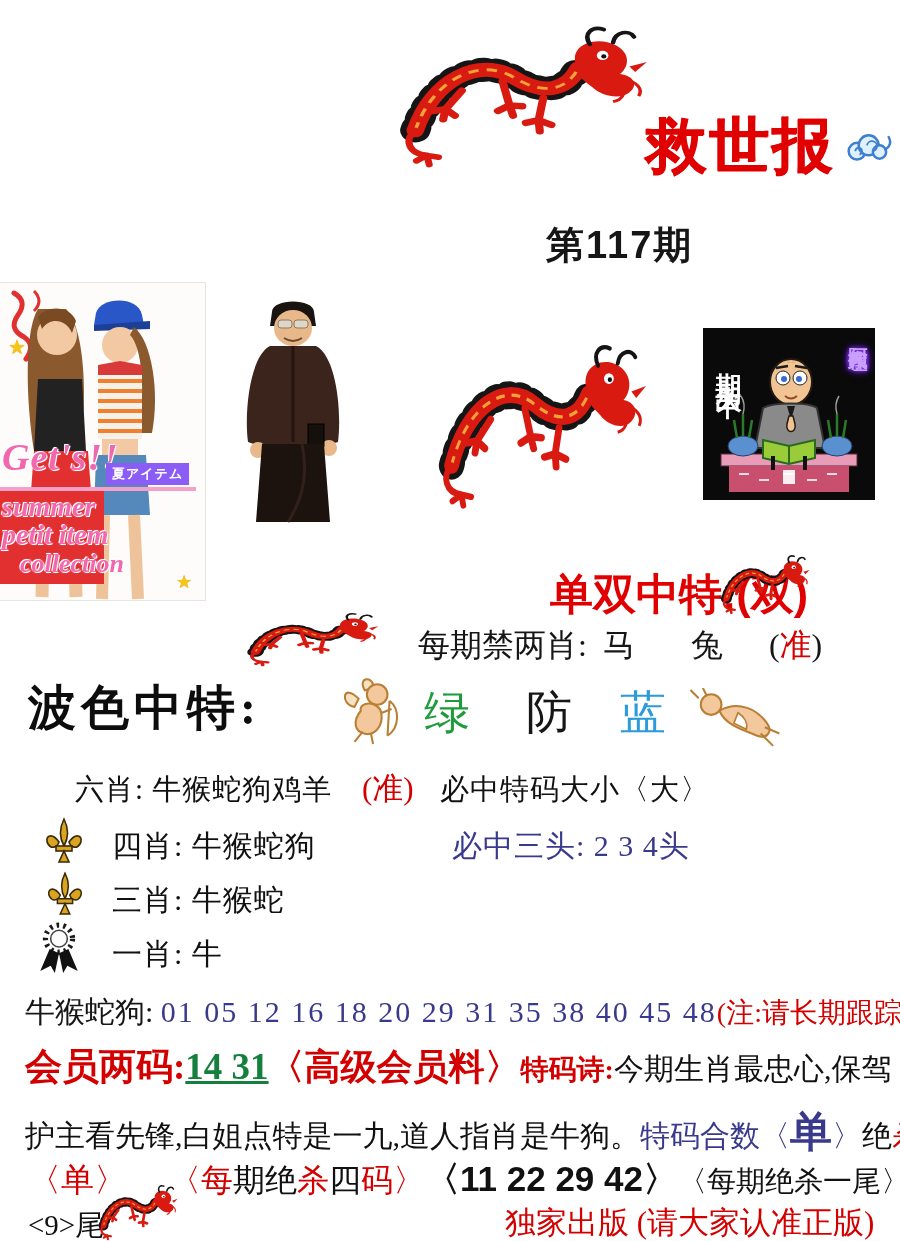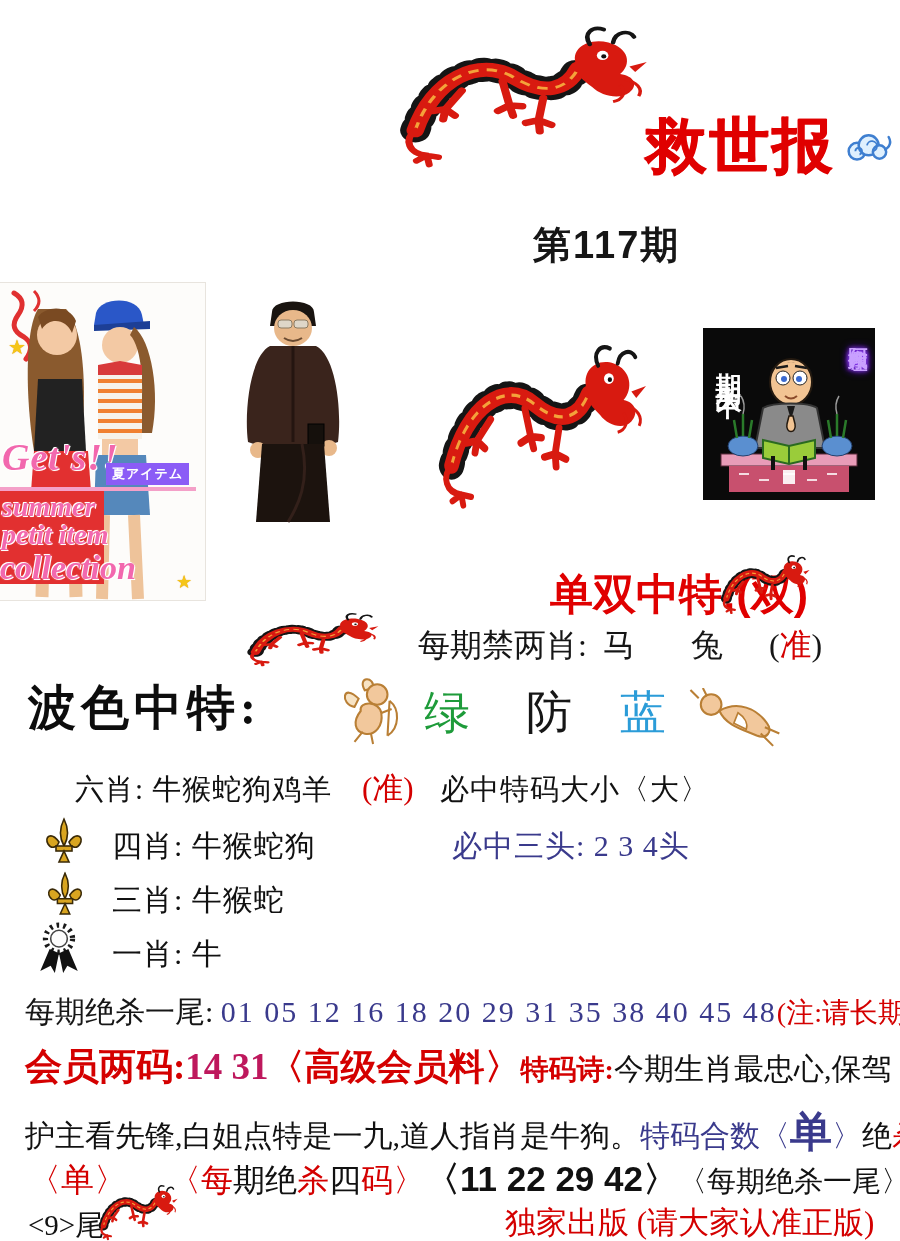--- a/index.html
+++ b/index.html
@@ -3,25 +3,25 @@
 <meta charset="utf-8">
 <style>
   html,body{margin:0;padding:0;background:#fff;}
   #canvas{position:relative;width:900px;height:1241px;background:#fff;overflow:hidden;
           font-family:"Liberation Serif","DejaVu Serif",serif;color:#111;}
   .abs{position:absolute;}
   .nowrap{white-space:nowrap;}
   
   .paper-title{font-size:60px;font-weight:bold;color:#e00000;letter-spacing:3px;
                text-shadow:1px 0 #e00000,0 1px #e00000;}
-  .issue{font-size:38px;font-weight:600;color:#161616;font-family:"Liberation Sans","DejaVu Sans",sans-serif;letter-spacing:2px;}
+  .issue{font-size:38px;font-weight:600;color:#161616;font-family:"Liberation Sans","DejaVu Sans",sans-serif;letter-spacing:2px;margin-left:13px;}
   
   .red{color:#d40000;}
   .navy{color:#3a3a8c;}
-  .purple{color:#be185d;}
+  .purple{color:#15803d;text-decoration:underline;}
   .green{color:#1e9b3a;}
   .blue{color:#2b9cd8;}
   .magenta{color:#cc4499;}
   .black{color:#161616;}
   
   .danshuang{font-family:"Liberation Sans","DejaVu Sans",sans-serif;font-weight:bold;font-size:43px;color:#e00000;}
   .row32{font-size:32px;color:#161616;margin-left:40px;}
   .bose-label{font-size:48px;font-weight:bold;letter-spacing:5px;color:#0d0d0d;}
   .bose-char{font-size:46px;font-weight:500;}
   .row29{font-size:29px;letter-spacing:1px;}
@@ -44,21 +44,21 @@
   .magazine{width:205px;height:317px;background:#fdfcfa;outline:1px solid #e8e4de;}
   .mag-text{position:absolute;font-style:italic;font-weight:bold;color:#f268ae;
             text-shadow:0 0 2px #fff,1px 1px 0 #fff,-1px -1px 0 #fff;}
   .mag-gets{left:2px;top:152px;font-size:38px;letter-spacing:1px;}
   .mag-bar{position:absolute;left:0;top:204px;width:196px;height:4px;background:#f4a0c8;}
   .mag-badge{position:absolute;left:106px;top:180px;background:#8b5cf6;color:#fff;
              font-size:13px;font-weight:bold;padding:2px 6px;font-style:normal;
              font-family:"Liberation Sans",sans-serif;letter-spacing:1px;}
   .mag-l1{left:2px;top:208px;font-size:28px;}
   .mag-l2{left:2px;top:236px;font-size:28px;}
-  .mag-l3{left:0;top:266px;font-size:34px;}
+  .mag-l3{left:20px;top:266px;font-size:26px;}
   .mag-redblock{position:absolute;left:0;top:205px;width:104px;height:96px;background:#e23030;z-index:0;}
   .star{position:absolute;color:#f5c518;text-shadow:0 0 1px #d98a00;font-family:"DejaVu Sans",sans-serif;}
   
   .cartoon{width:172px;height:172px;background:#0a0a0a;}
   .cartoon-vert{position:absolute;left:8px;top:24px;writing-mode:vertical-rl;
                 color:#fff;font-weight:bold;font-size:26px;letter-spacing:7px;}
   .cartoon-glow{position:absolute;right:4px;top:4px;writing-mode:vertical-rl;
                 color:#c9a0ff;font-weight:bold;font-size:19px;letter-spacing:2px;
                 text-shadow:0 0 4px #8a3cf0,0 0 9px #6a20d0;filter:blur(0.7px);}
 </style>
@@ -293,21 +293,21 @@
       <use href="#sym-fleur"></use>
     </svg>
   <div class="abs row30 nowrap" style="left:112px;top:880px">三肖: 牛猴蛇</div>
 
   <svg class="abs" style="left:34px;top:920px" width="50" height="56" viewBox="0 0 48 52">
       <use href="#sym-rosette"></use>
     </svg>
   <div class="abs row30 nowrap" style="left:112px;top:934px">一肖: 牛</div>
 
   <div class="abs nowrap" style="left:25px;top:992px">
-    <span class="baowei-label">每期绝杀一尾: </span><span class="baowei-nums navy">01 05  12 16 18 20 29 31 35 38 40 45 48</span><span class="baowei-note red">(注:请长期跟踪)</span>
+    <span class="baowei-label">牛猴蛇狗: </span><span class="baowei-nums navy">01 05  12 16 18 20 29 31 35 38 40 45 48</span><span class="baowei-note red">(注:请长期跟踪)</span>
   </div>
 
   <div class="abs nowrap" style="left:25px;top:1042px">
     <span class="hy-big red">会员两码:</span><span class="hy-big purple">14 31</span><span class="hy-big red" style="font-size:36px">〈高级会员料〉</span><span class="hy-mid red">特码诗:</span><span class="hy-poem">今期生肖最忠心,保驾</span>
   </div>
 
   <div class="abs nowrap" style="left:25px;top:1104px">
     <span class="hy-poem">护主看先锋,白姐点特是一九,道人指肖是牛狗。</span><span class="hy-poem navy">特码合数〈</span><span class="heshu-dan navy">单</span><span class="hy-poem navy">〉</span><span class="hy-poem">绝</span><span class="hy-poem red">杀</span>
   </div>
 

